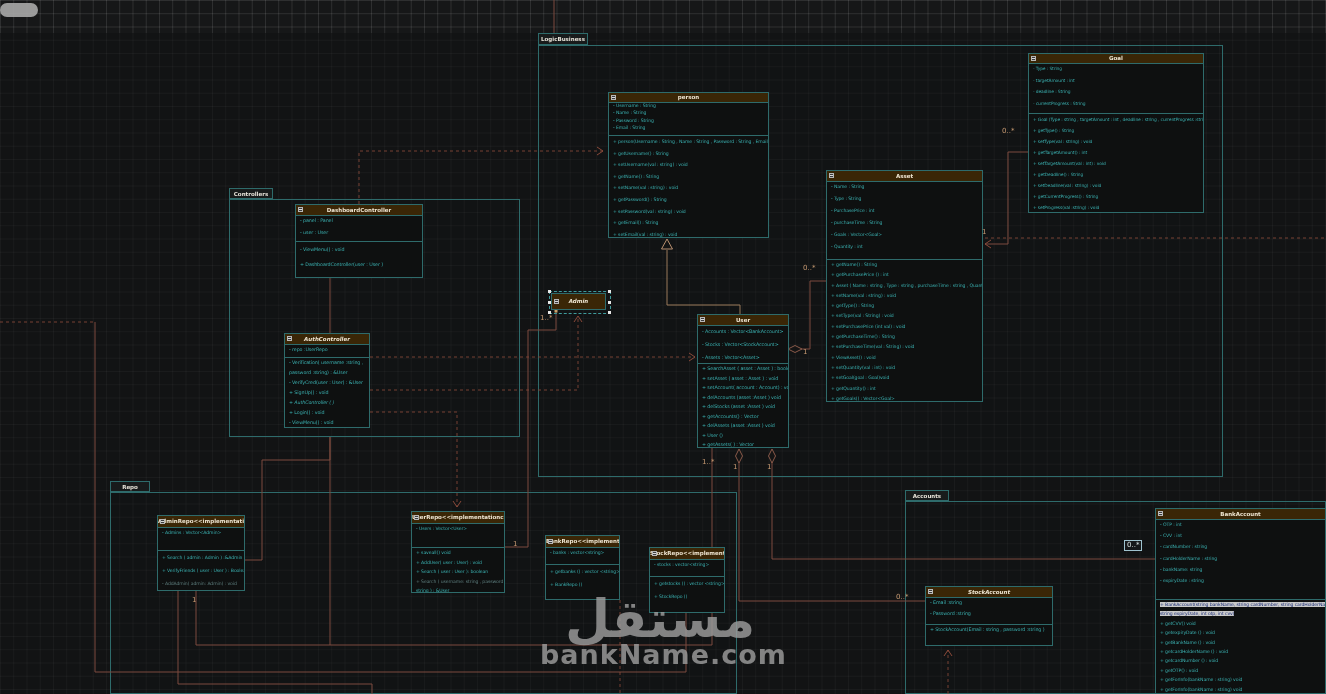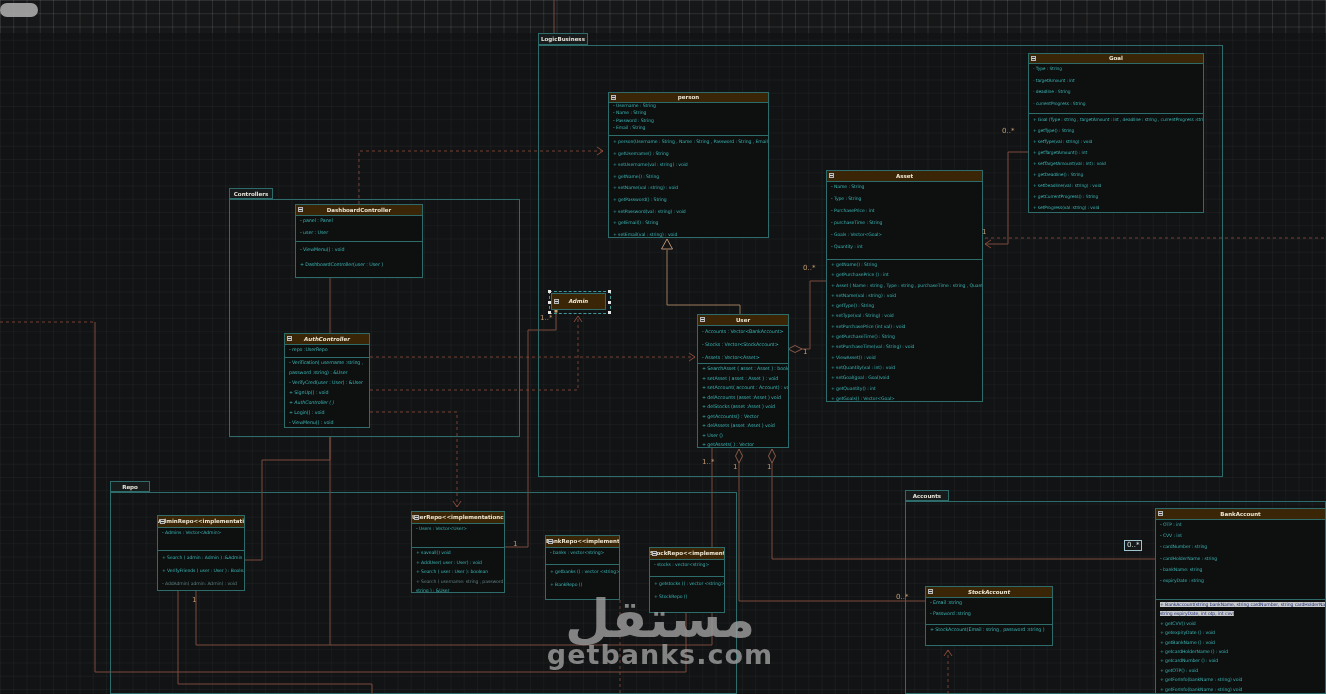--- a/index.html
+++ b/index.html
@@ -72,21 +72,21 @@
       <polyline points="597,147 603,151 597,155" fill="none" stroke="#8a4a3a" stroke-width="1"></polyline>
       <polyline points="991,240 985,244 991,248" fill="none" stroke="#8a4a3a" stroke-width="1"></polyline>
       <polyline points="944,656 948,650 952,656" fill="none" stroke="#8a4a3a" stroke-width="1"></polyline>
       <polyline points="689,353 695,357 689,361" fill="none" stroke="#8a4a3a" stroke-width="1"></polyline>
       <polyline points="453,501 457,507 461,501" fill="none" stroke="#8a4a3a" stroke-width="1"></polyline>
       <polyline points="574,322 578,316 582,322" fill="none" stroke="#8a4a3a" stroke-width="1"></polyline>
       <rect x="554.5" y="309.5" width="3" height="3" fill="#c9a06a"></rect>
     </svg>
   <div id="watermark">
     <div id="wm-ar">مستقل</div>
-    <div id="wm-la">getbanks.com</div>
+    <div id="wm-la">bankName.com</div>
   </div>
 <div class="pkg-tab" style="left: 229px; top: 188px; width: 44px; height: 11px;">Controllers</div>
     <div class="pkg-body" style="left: 229px; top: 199px; width: 291px; height: 238px;"></div>
     <div class="pkg-tab" style="left: 538px; top: 33px; width: 50px; height: 12px;">LogicBusiness</div>
     <div class="pkg-body" style="left: 538px; top: 45px; width: 685px; height: 432px;"></div>
     <div class="pkg-tab" style="left: 110px; top: 481px; width: 40px; height: 11px;">Repo</div>
     <div class="pkg-body" style="left: 110px; top: 492px; width: 627px; height: 202px;"></div>
     <div class="pkg-tab" style="left: 905px; top: 490px; width: 44px; height: 11px;">Accounts</div>
     <div class="pkg-body" style="left: 905px; top: 501px; width: 421px; height: 193px;"></div>
     <div class="cls" style="left: 295px; top: 204px; width: 128px; height: 74px;">

